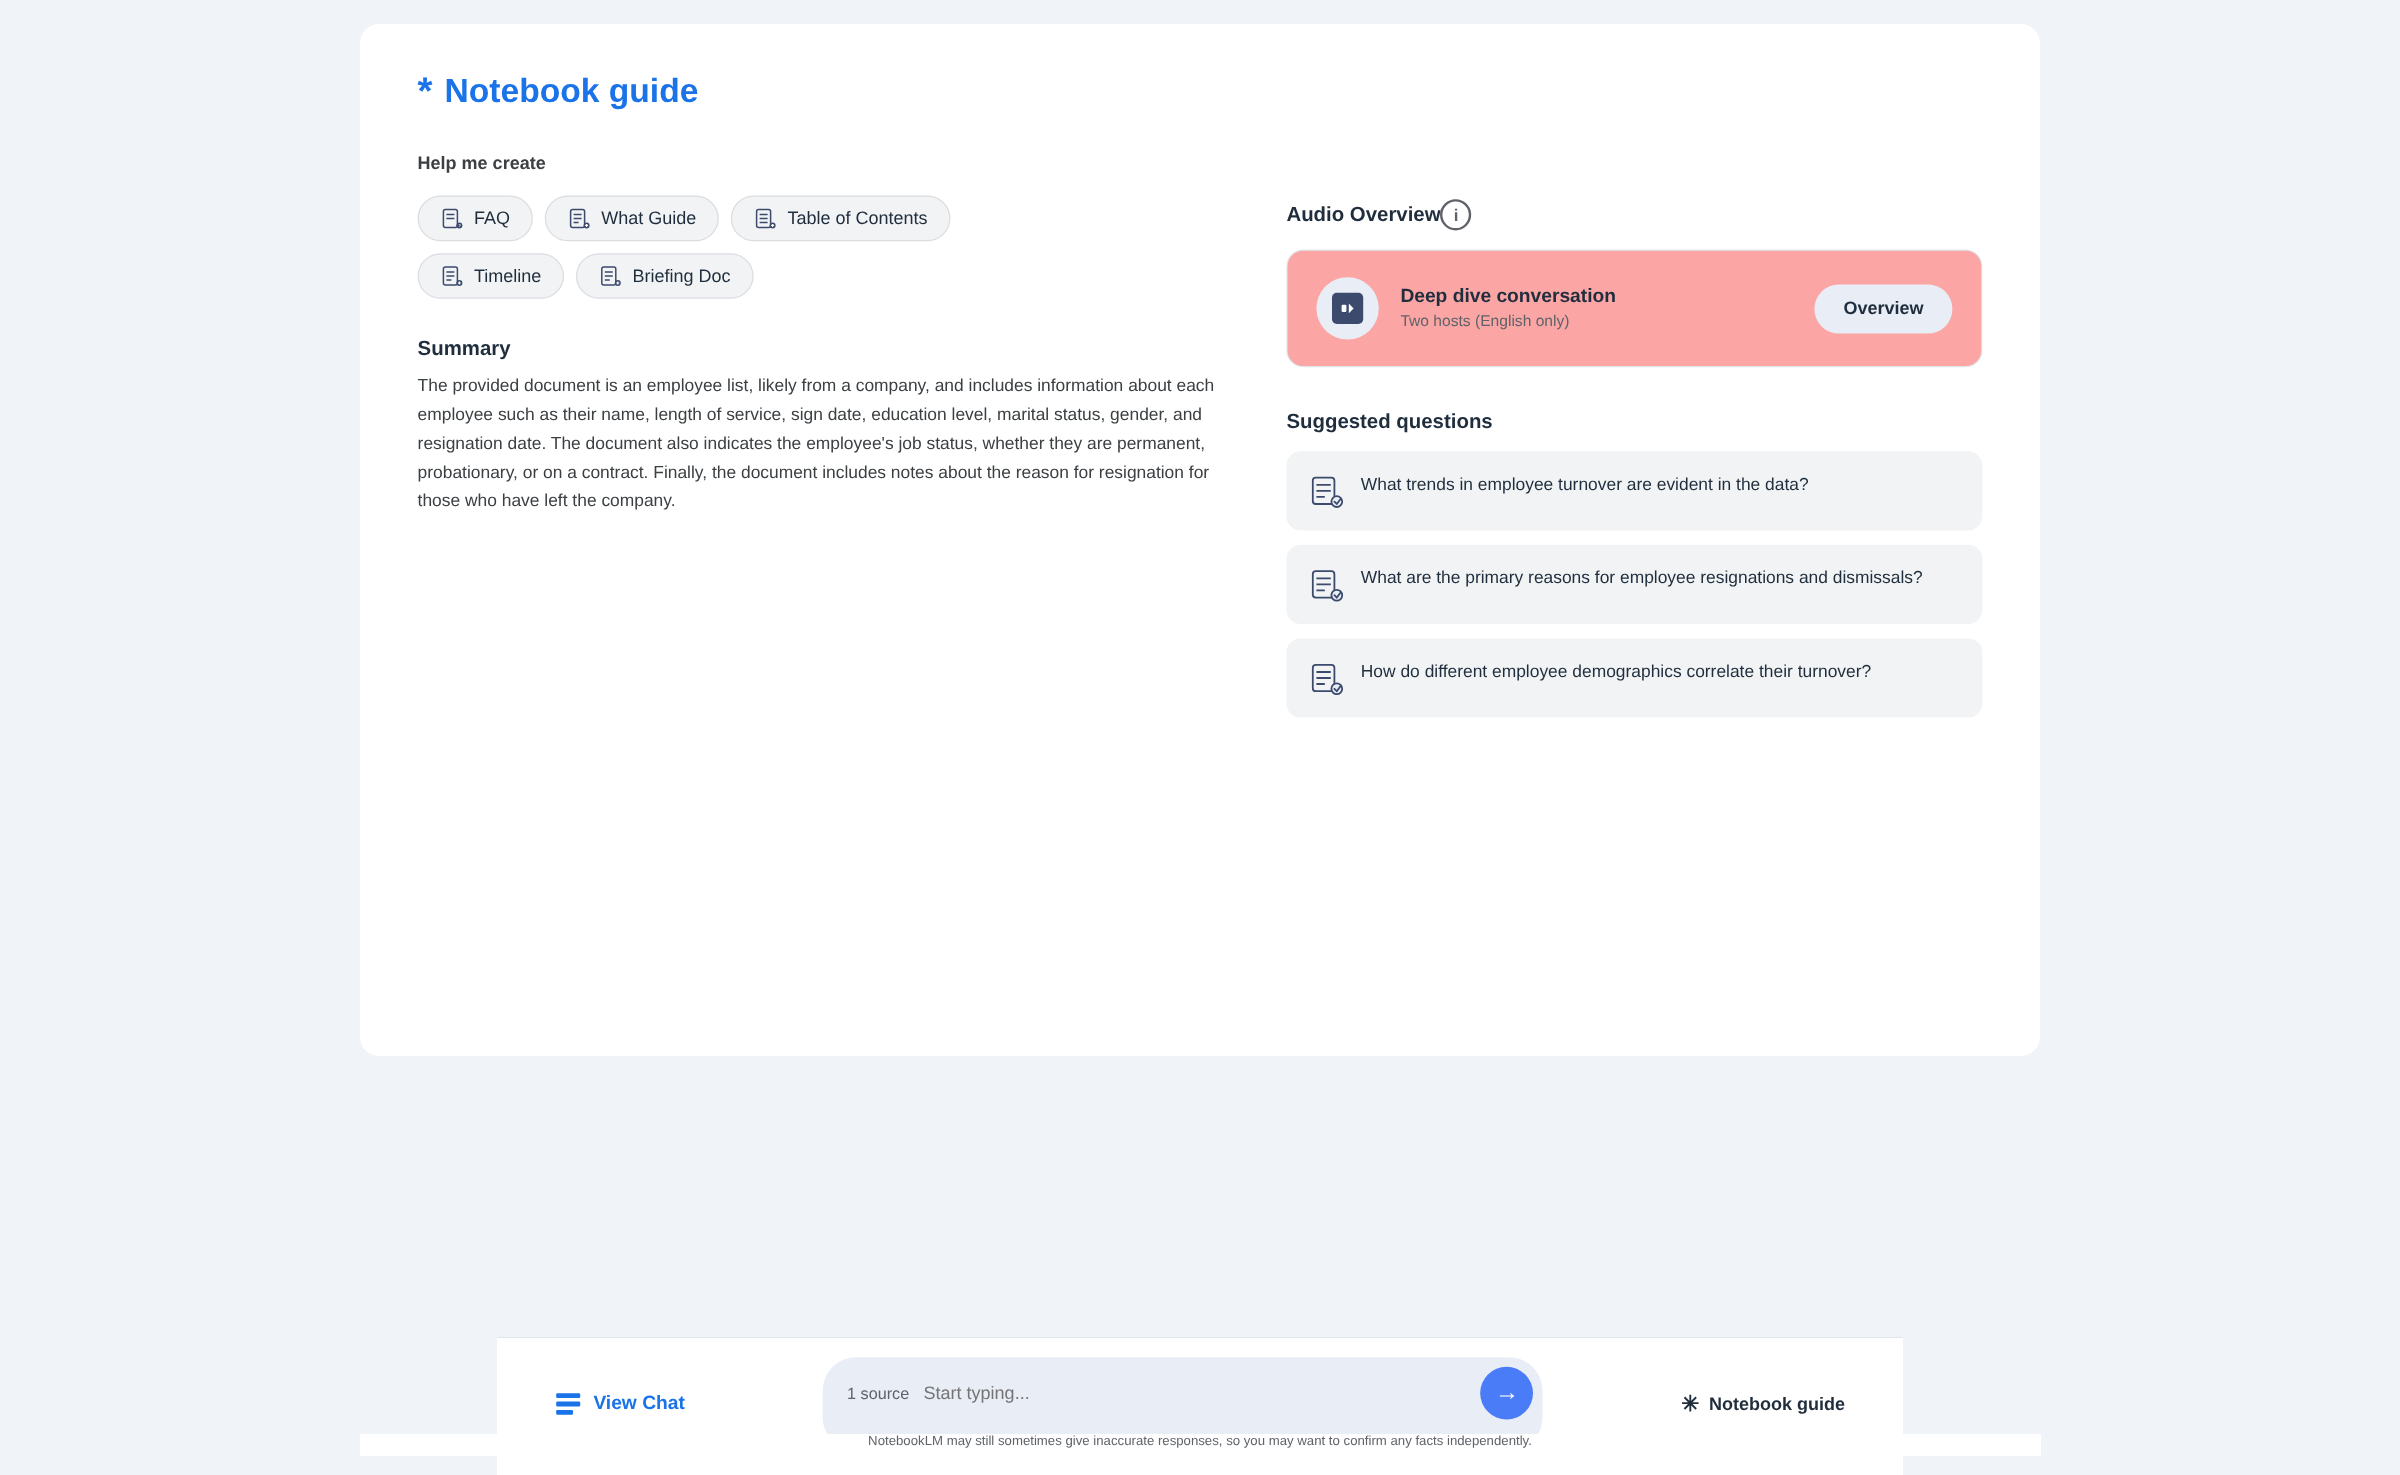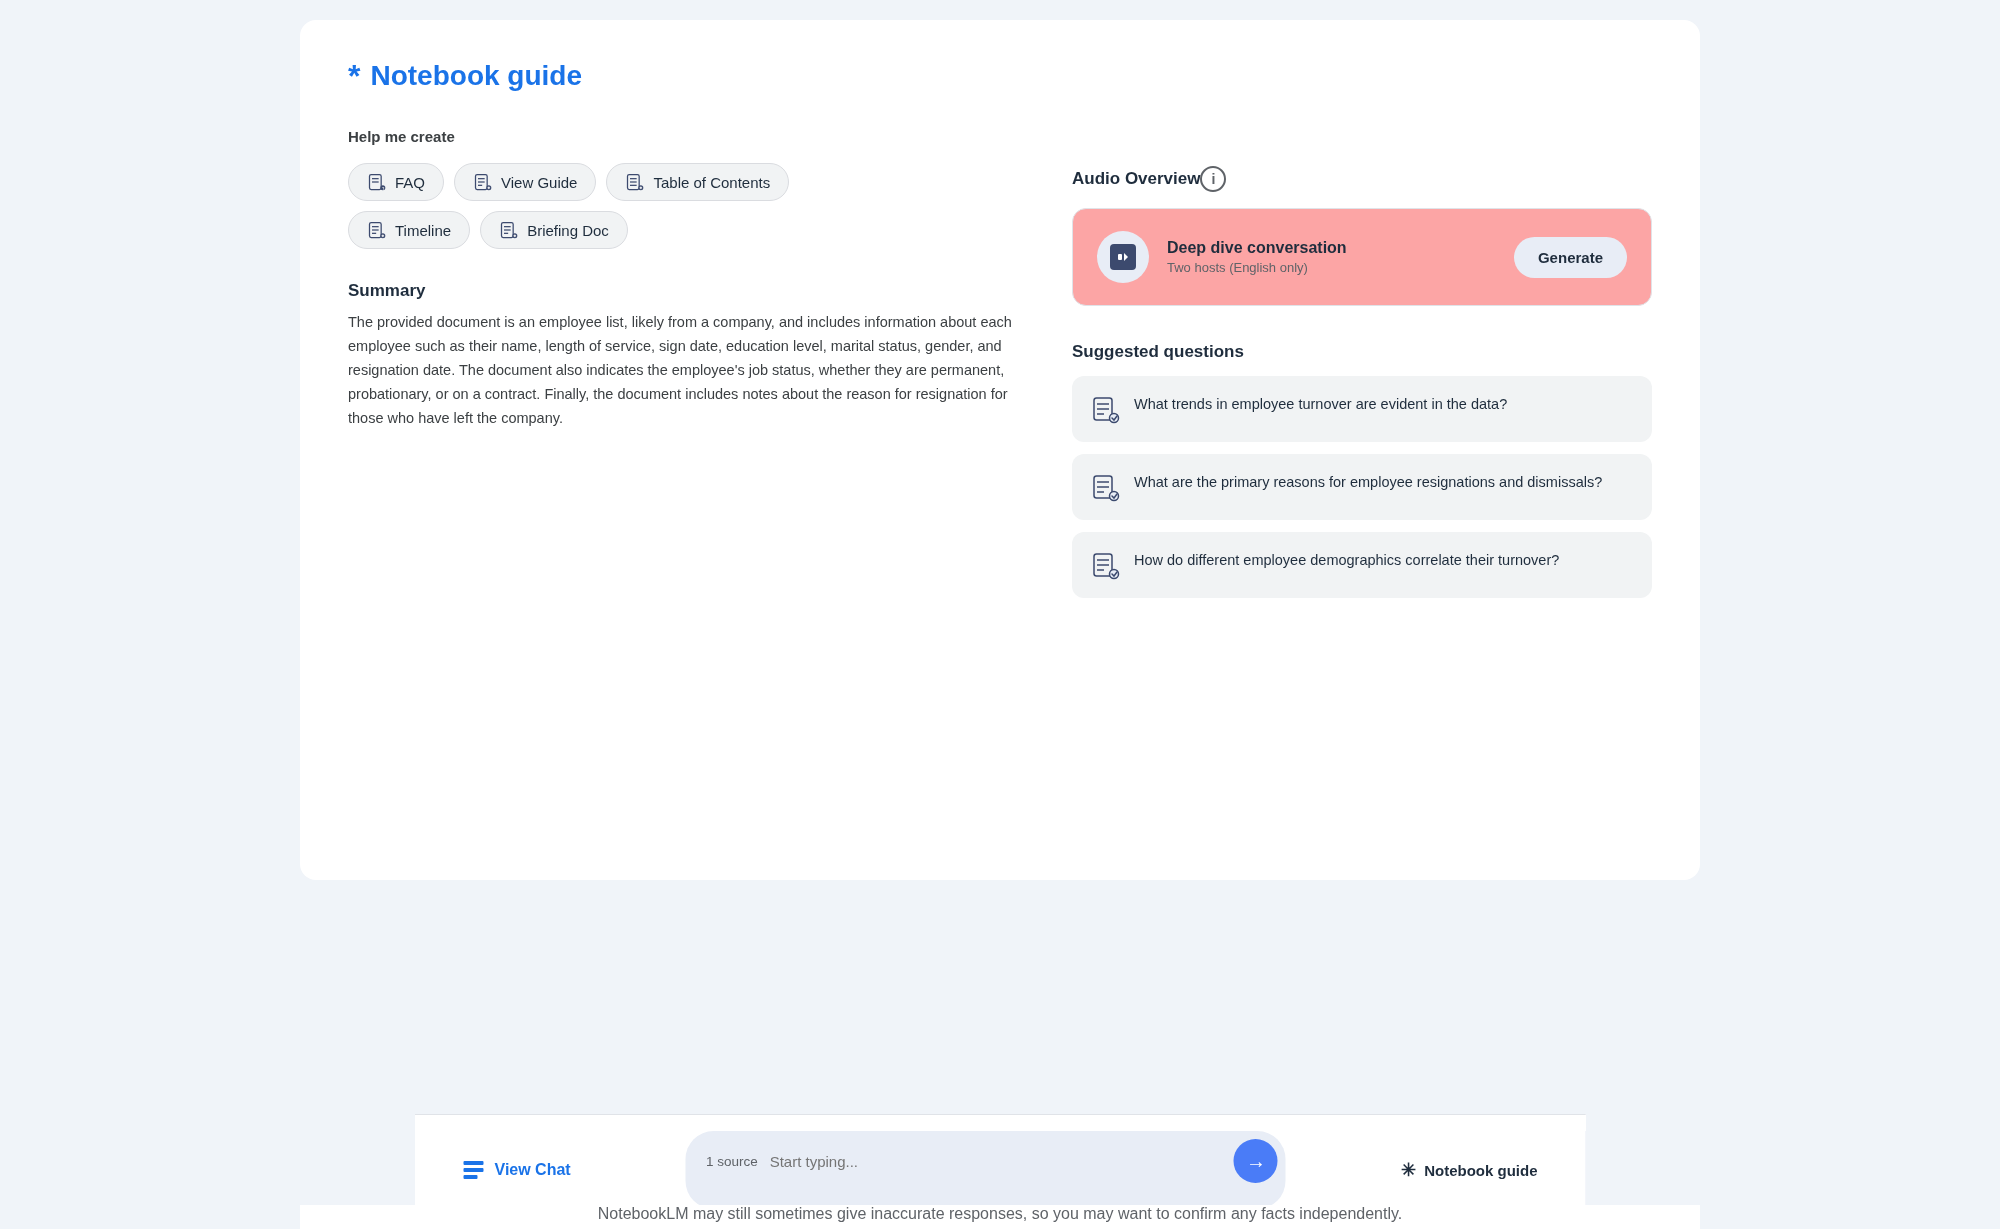--- a/index.html
+++ b/index.html
@@ -323,21 +323,21 @@
         <button class="chip">
           <svg class="chip-icon" viewBox="0 0 24 24" fill="none">
             <rect x="3" y="3" width="14" height="18" rx="2" stroke="#3c4a6e" stroke-width="1.5"></rect>
             <line x1="6" y1="8" x2="14" y2="8" stroke="#3c4a6e" stroke-width="1.5"></line>
             <line x1="6" y1="12" x2="14" y2="12" stroke="#3c4a6e" stroke-width="1.5"></line>
             <line x1="6" y1="16" x2="11" y2="16" stroke="#3c4a6e" stroke-width="1.5"></line>
             <circle cx="19" cy="19" r="3" fill="#3c4a6e"></circle>
             <line x1="19" y1="17.5" x2="19" y2="20.5" stroke="white" stroke-width="1.2"></line>
             <line x1="17.5" y1="19" x2="20.5" y2="19" stroke="white" stroke-width="1.2"></line>
           </svg>
-          <span>View Guide</span>
+          <span>What Guide</span>
         </button>
 
         <button class="chip">
           <svg class="chip-icon" viewBox="0 0 24 24" fill="none">
             <rect x="3" y="3" width="14" height="18" rx="2" stroke="#3c4a6e" stroke-width="1.5"></rect>
             <line x1="6" y1="8" x2="14" y2="8" stroke="#3c4a6e" stroke-width="1.5"></line>
             <line x1="6" y1="12" x2="14" y2="12" stroke="#3c4a6e" stroke-width="1.5"></line>
             <line x1="6" y1="16" x2="14" y2="16" stroke="#3c4a6e" stroke-width="1.5"></line>
             <circle cx="19" cy="19" r="3" fill="#3c4a6e"></circle>
             <line x1="19" y1="17.5" x2="19" y2="20.5" stroke="white" stroke-width="1.2"></line>
@@ -395,21 +395,21 @@
             <svg width="16" height="16" viewBox="0 0 16 16" fill="none">
               <rect x="3" y="5" width="4" height="6" rx="1" fill="white"></rect>
               <path d="M9 4 L13 8 L9 12 Z" fill="white"></path>
             </svg>
           </div>
         </div>
         <div class="audio-text">
           <div class="audio-deep-dive">Deep dive conversation</div>
           <div class="audio-subtitle">Two hosts (English only)</div>
         </div>
-        <button class="generate-btn">Generate</button>
+        <button class="generate-btn">Overview</button>
       </div>
 
       <div class="suggested-questions-title">Suggested questions</div>
 
       <div class="question-card">
         <svg class="q-icon" viewBox="0 0 28 28" fill="none">
           <rect x="2" y="2" width="18" height="22" rx="2.5" stroke="#3c4a6e" stroke-width="1.5"></rect>
           <line x1="5" y1="8" x2="17" y2="8" stroke="#3c4a6e" stroke-width="1.5"></line>
           <line x1="5" y1="13" x2="17" y2="13" stroke="#3c4a6e" stroke-width="1.5"></line>
           <line x1="5" y1="18" x2="12" y2="18" stroke="#3c4a6e" stroke-width="1.5"></line>
@@ -464,13 +464,13 @@
       <span class="send-arrow">→</span>
     </button>
   </div>
 
   <div class="notebook-guide-label">
     <span class="nb-asterisk">✳</span>
     <span>Notebook guide</span>
   </div>
 </div>
 
-<div class="disclaimer" style="position:fixed; bottom:0; left:50%; transform:translateX(-50%); width:1400px; max-width:100%; background:#fff; padding-bottom:6px; font-size:16px; color:#5f6368; text-align:center;">NotebookLM may still sometimes give inaccurate responses, so you may want to confirm any facts independently.</div>
+<div class="disclaimer" style="position:fixed; bottom:16px; left:50%; transform:translateX(-50%); width:1400px; max-width:100%; background:#fff; padding-bottom:6px; font-size:11px; color:#5f6368; text-align:center;">NotebookLM may still sometimes give inaccurate responses, so you may want to confirm any facts independently.</div>
 
 </body></html>

